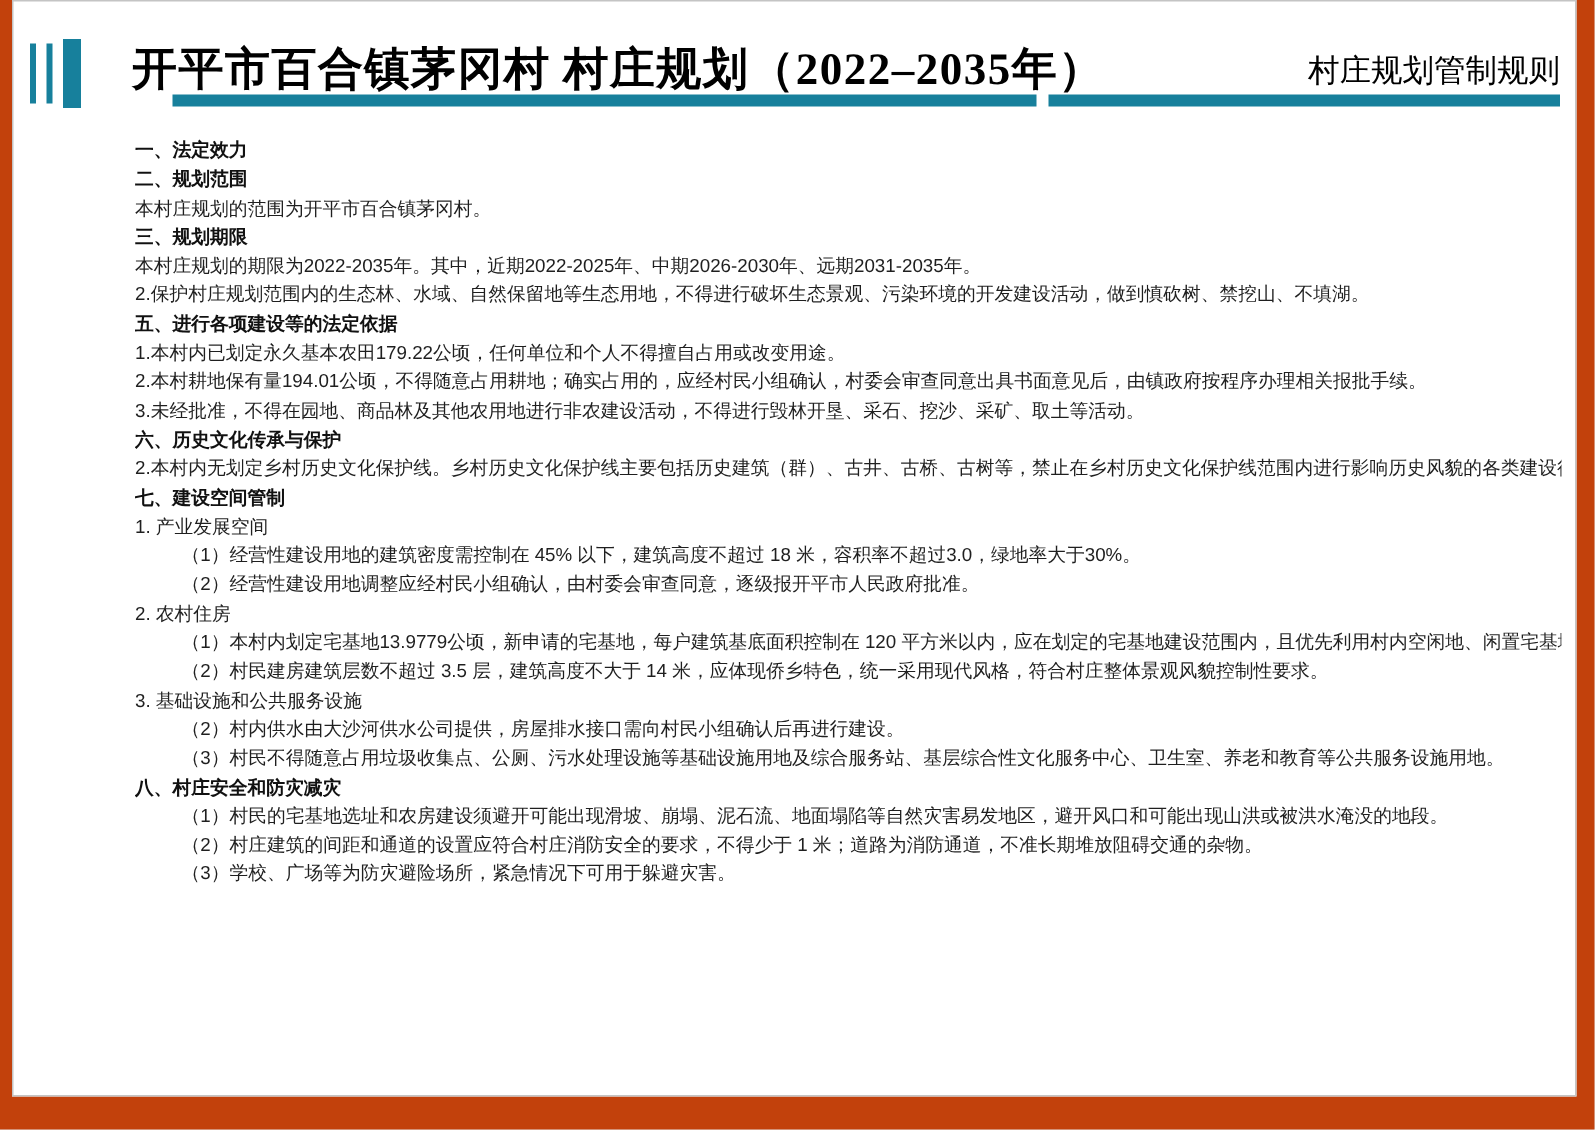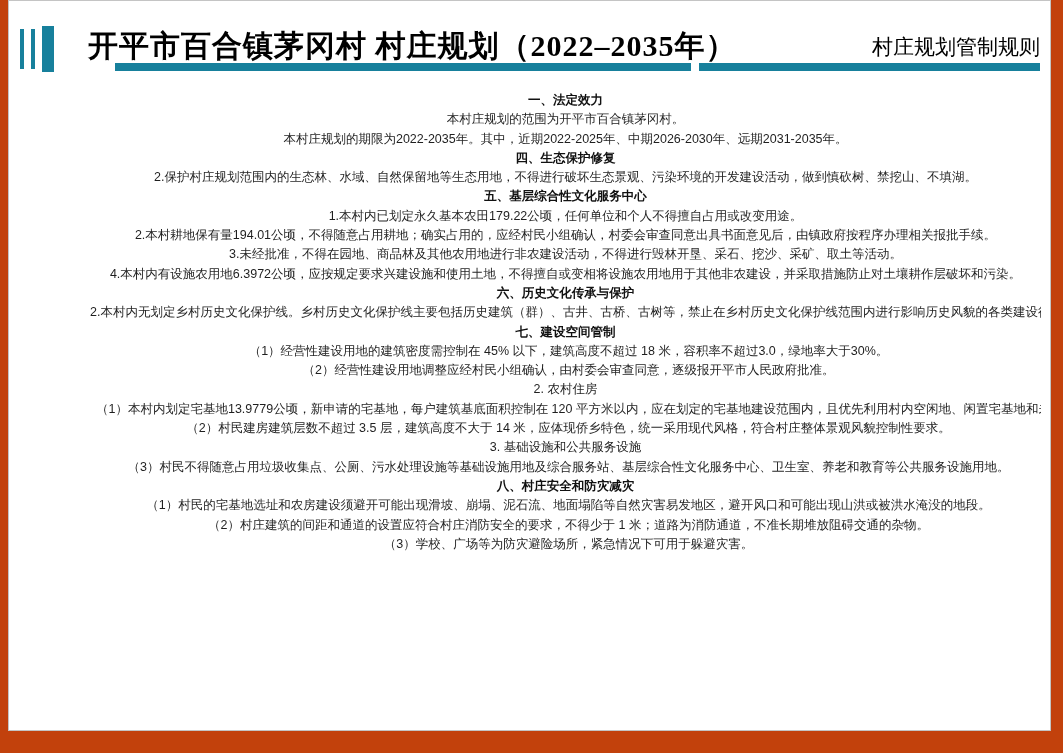--- a/index.html
+++ b/index.html
@@ -59,24 +59,23 @@
   #content {
     position: absolute;
     left: 82px; top: 91px; right: 10px; bottom: 6px;
     overflow: hidden;
   }
   .line {
     font-size: 12.5px;
     line-height: 19.3px;
     color: var(--ink);
     white-space: nowrap;
-    text-align: center;
   }
   .sec-head { font-weight: bold; color: #111; }
-  .indent { padding-left: 6px; }
+  .indent { padding-left: 6px; margin-left: 25px; }
 </style>
 </head>
 <body>
 
 <div class="canvas">
   <div class="page">
 
     <header>
       <div class="deco">
         <span class="b1"></span>
@@ -84,38 +83,40 @@
         <span class="b3"></span>
       </div>
       <h1 class="main-title">开平市百合镇茅冈村 村庄规划（2022–2035年）</h1>
       <div class="rule rule-left"></div>
       <h2 class="sub-title">村庄规划管制规则</h2>
       <div class="rule rule-right"></div>
     </header>
 
     <main id="content">
         <div class="line sec-head">一、法定效力</div>
+        <div class="line sec-head">二、规划范围</div>
         <div class="line">本村庄规划的范围为开平市百合镇茅冈村。</div>
+        <div class="line sec-head">三、规划期限</div>
         <div class="line">本村庄规划的期限为2022-2035年。其中，近期2022-2025年、中期2026-2030年、远期2031-2035年。</div>
-        <div class="line sec-head">四、生态保护修复</div>
         <div class="line">2.保护村庄规划范围内的生态林、水域、自然保留地等生态用地，不得进行破坏生态景观、污染环境的开发建设活动，做到慎砍树、禁挖山、不填湖。</div>
-        <div class="line sec-head">五、基层综合性文化服务中心</div>
+        <div class="line sec-head">五、进行各项建设等的法定依据</div>
         <div class="line">1.本村内已划定永久基本农田179.22公顷，任何单位和个人不得擅自占用或改变用途。</div>
         <div class="line">2.本村耕地保有量194.01公顷，不得随意占用耕地；确实占用的，应经村民小组确认，村委会审查同意出具书面意见后，由镇政府按程序办理相关报批手续。</div>
         <div class="line">3.未经批准，不得在园地、商品林及其他农用地进行非农建设活动，不得进行毁林开垦、采石、挖沙、采矿、取土等活动。</div>
-        <div class="line">4.本村内有设施农用地6.3972公顷，应按规定要求兴建设施和使用土地，不得擅自或变相将设施农用地用于其他非农建设，并采取措施防止对土壤耕作层破坏和污染。</div>
         <div class="line sec-head">六、历史文化传承与保护</div>
         <div class="line">2.本村内无划定乡村历史文化保护线。乡村历史文化保护线主要包括历史建筑（群）、古井、古桥、古树等，禁止在乡村历史文化保护线范围内进行影响历史风貌的各类建设行为。</div>
         <div class="line sec-head">七、建设空间管制</div>
+        <div class="line">1. 产业发展空间</div>
         <div class="line indent">（1）经营性建设用地的建筑密度需控制在 45% 以下，建筑高度不超过 18 米，容积率不超过3.0，绿地率大于30%。</div>
         <div class="line indent">（2）经营性建设用地调整应经村民小组确认，由村委会审查同意，逐级报开平市人民政府批准。</div>
         <div class="line">2. 农村住房</div>
         <div class="line indent">（1）本村内划定宅基地13.9779公顷，新申请的宅基地，每户建筑基底面积控制在 120 平方米以内，应在划定的宅基地建设范围内，且优先利用村内空闲地、闲置宅基地和未利用地。</div>
         <div class="line indent">（2）村民建房建筑层数不超过 3.5 层，建筑高度不大于 14 米，应体现侨乡特色，统一采用现代风格，符合村庄整体景观风貌控制性要求。</div>
         <div class="line">3. 基础设施和公共服务设施</div>
+        <div class="line indent">（2）村内供水由大沙河供水公司提供，房屋排水接口需向村民小组确认后再进行建设。</div>
         <div class="line indent">（3）村民不得随意占用垃圾收集点、公厕、污水处理设施等基础设施用地及综合服务站、基层综合性文化服务中心、卫生室、养老和教育等公共服务设施用地。</div>
         <div class="line sec-head">八、村庄安全和防灾减灾</div>
         <div class="line indent">（1）村民的宅基地选址和农房建设须避开可能出现滑坡、崩塌、泥石流、地面塌陷等自然灾害易发地区，避开风口和可能出现山洪或被洪水淹没的地段。</div>
         <div class="line indent">（2）村庄建筑的间距和通道的设置应符合村庄消防安全的要求，不得少于 1 米；道路为消防通道，不准长期堆放阻碍交通的杂物。</div>
         <div class="line indent">（3）学校、广场等为防灾避险场所，紧急情况下可用于躲避灾害。</div>
       </main>
 
   </div>
 </div>
 

